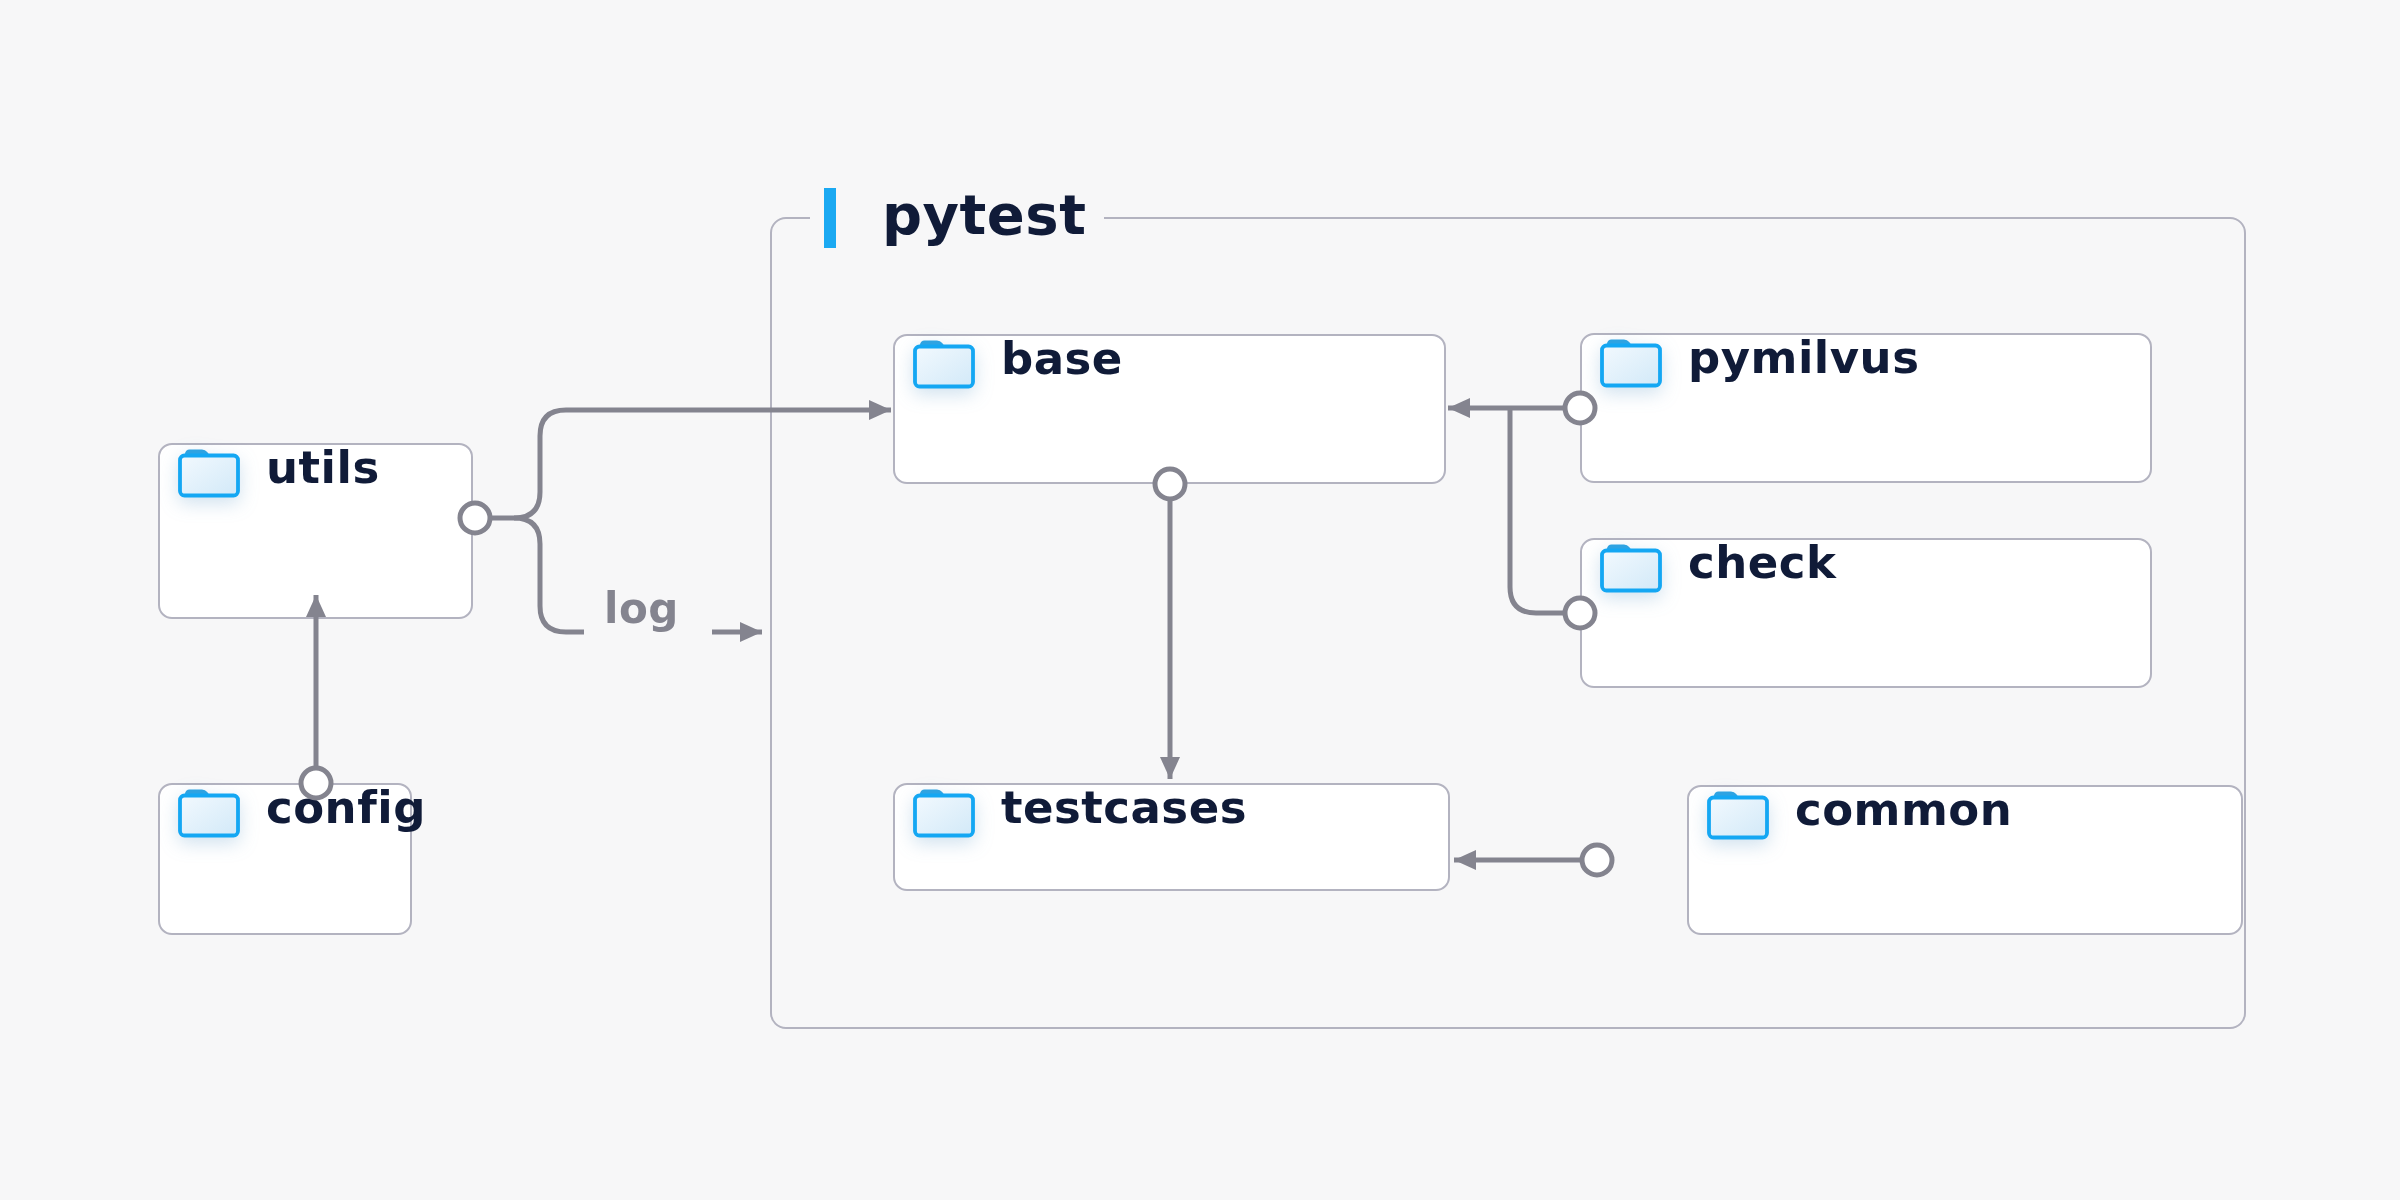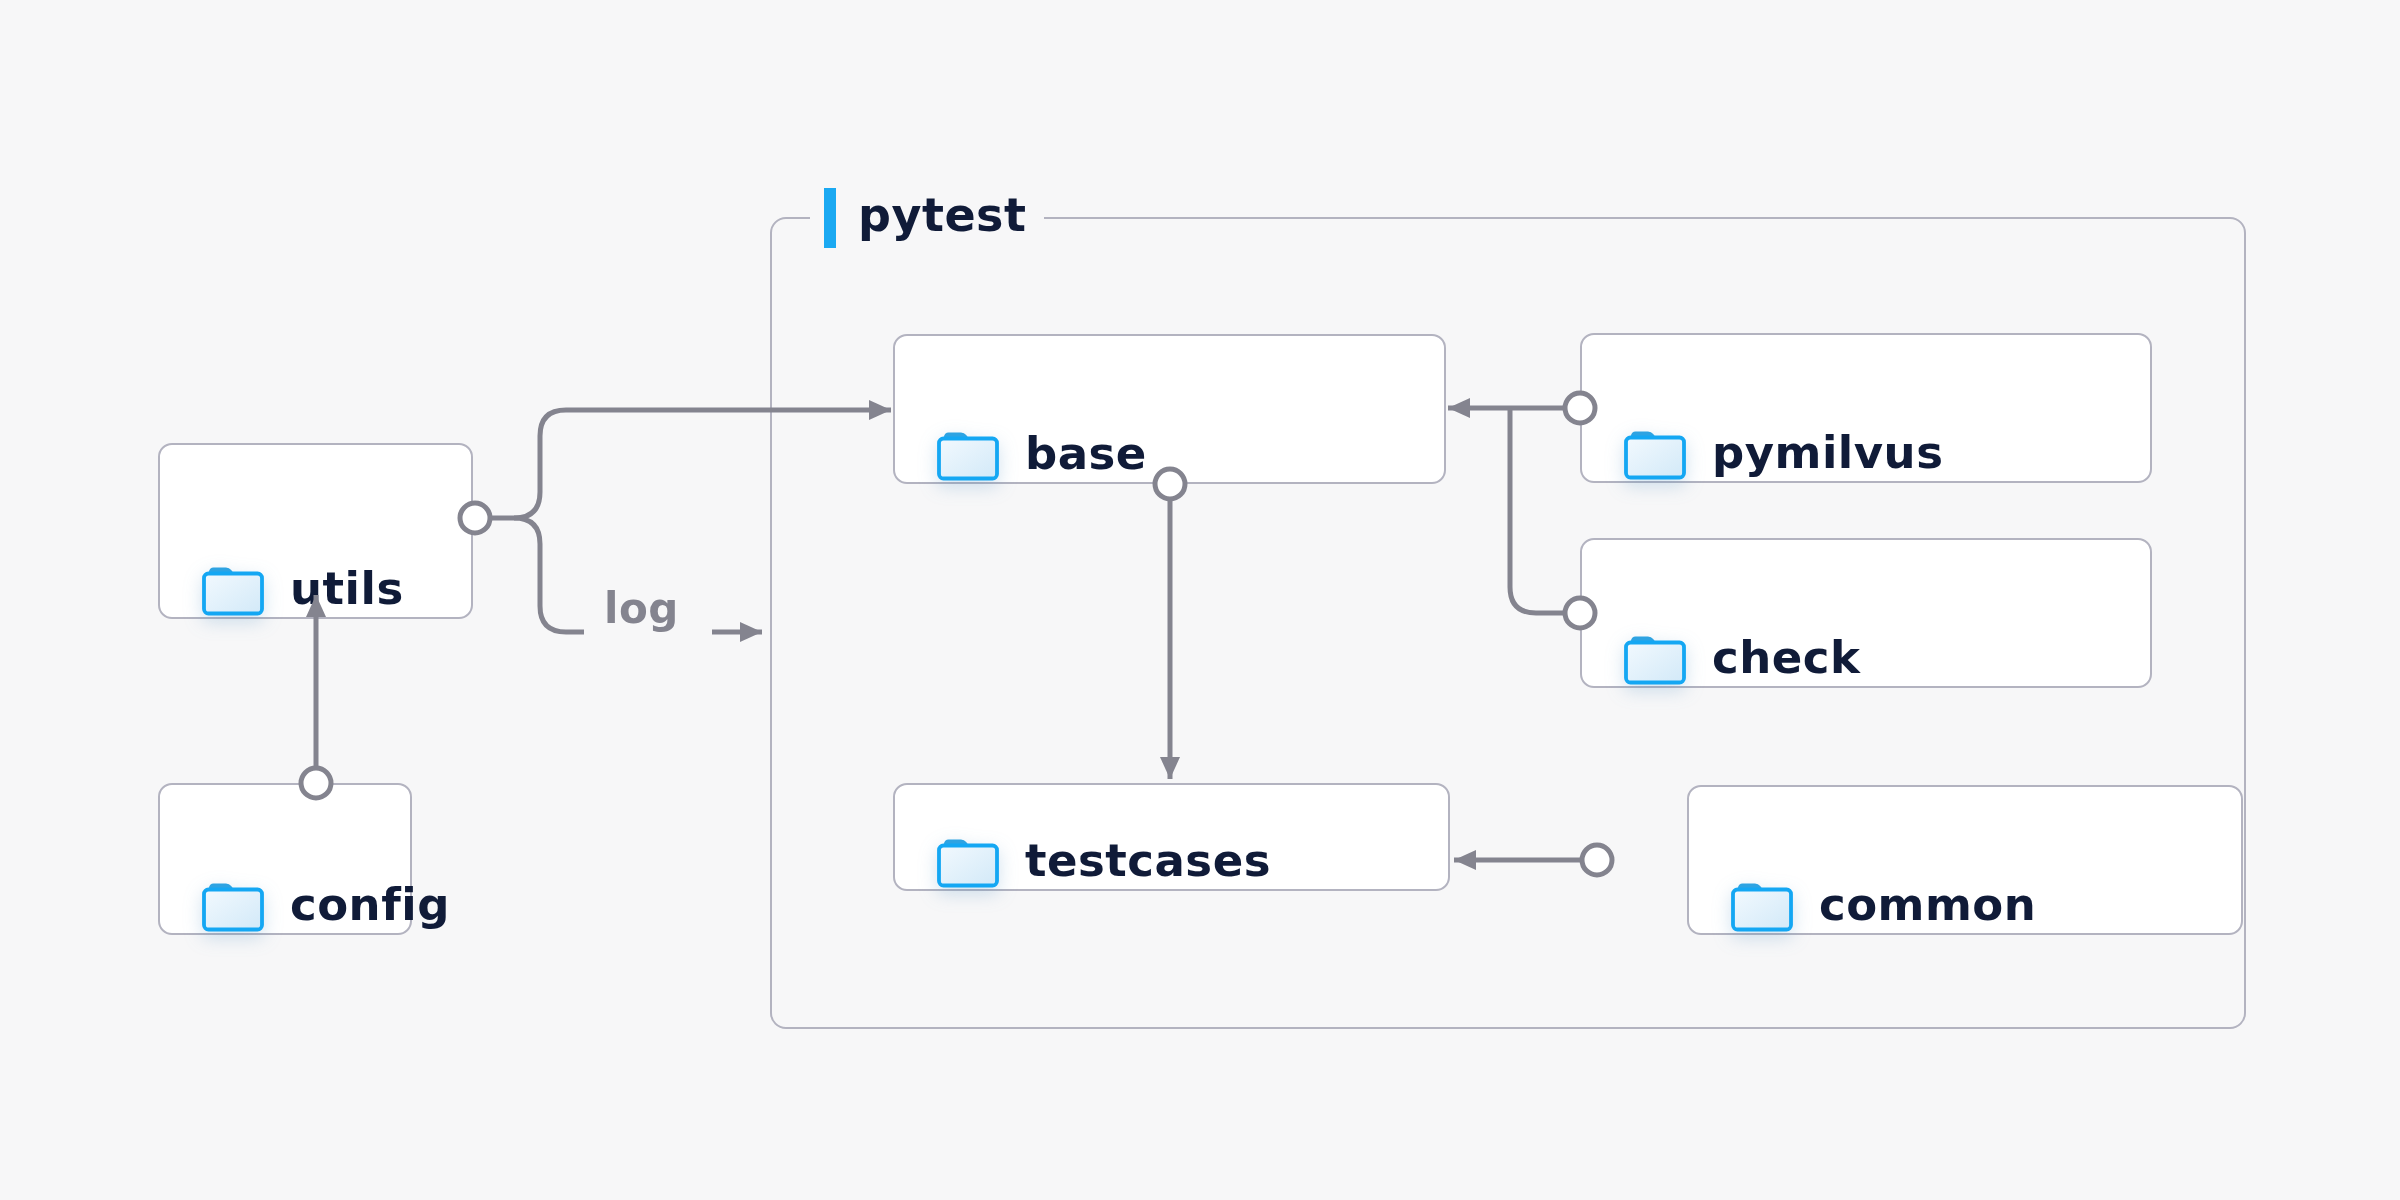--- a/index.html
+++ b/index.html
@@ -20,28 +20,28 @@
   .group-label{
     position:absolute;left:810px;top:184px;height:68px;
     display:flex;align-items:center;gap:22px;
     padding:0 18px 0 14px;background:var(--background,#f7f7f8);
   }
   .group-label .bar{
     width:12px;height:60px;background:var(--accent-blue,#1ba9f2);
     display:inline-block;
   }
   .group-label .txt{
-    font-size:46px;font-weight:bold;color:var(--text,#101b38);
-    letter-spacing:.5px;line-height:1;padding-bottom:6px;
+    font-size:56px;font-weight:bold;color:var(--text,#101b38);
+    letter-spacing:.5px;line-height:1;padding-bottom:6px;margin-left:24px;
   }
 
   
   .node{
-    position:absolute;display:flex;align-items:flex-end;
-    padding-left:40px;gap:24px;
+    position:absolute;display:flex;align-items:flex-start;
+    padding-left:16px;gap:24px;
     background:var(--node-fill,#fff);
     border:2.5px solid var(--node-border,#b3b3c0);
     border-radius:14px;box-sizing:border-box;
   }
   .node .lbl{
     font-size:45px;font-weight:bold;color:var(--text,#101b38);
     letter-spacing:.5px;line-height:1;padding-bottom:6px;
   }
   .folder{
     width:66px;height:54px;flex:0 0 auto;

